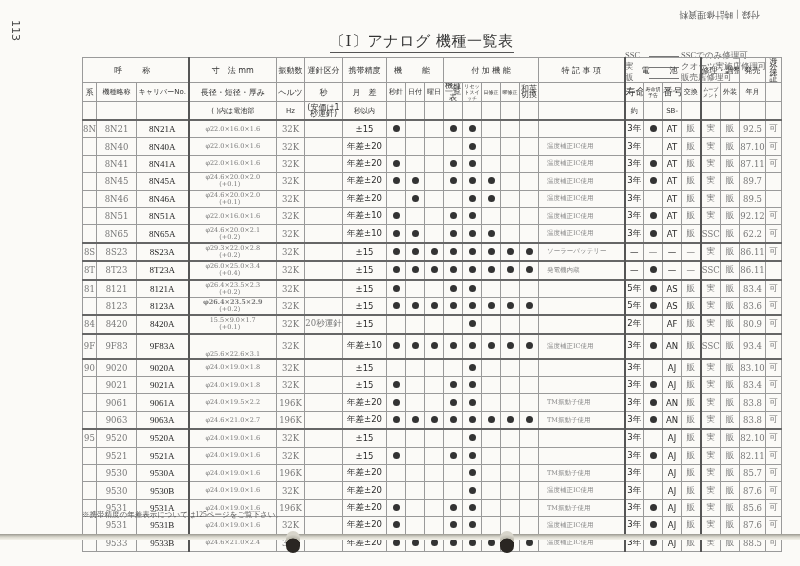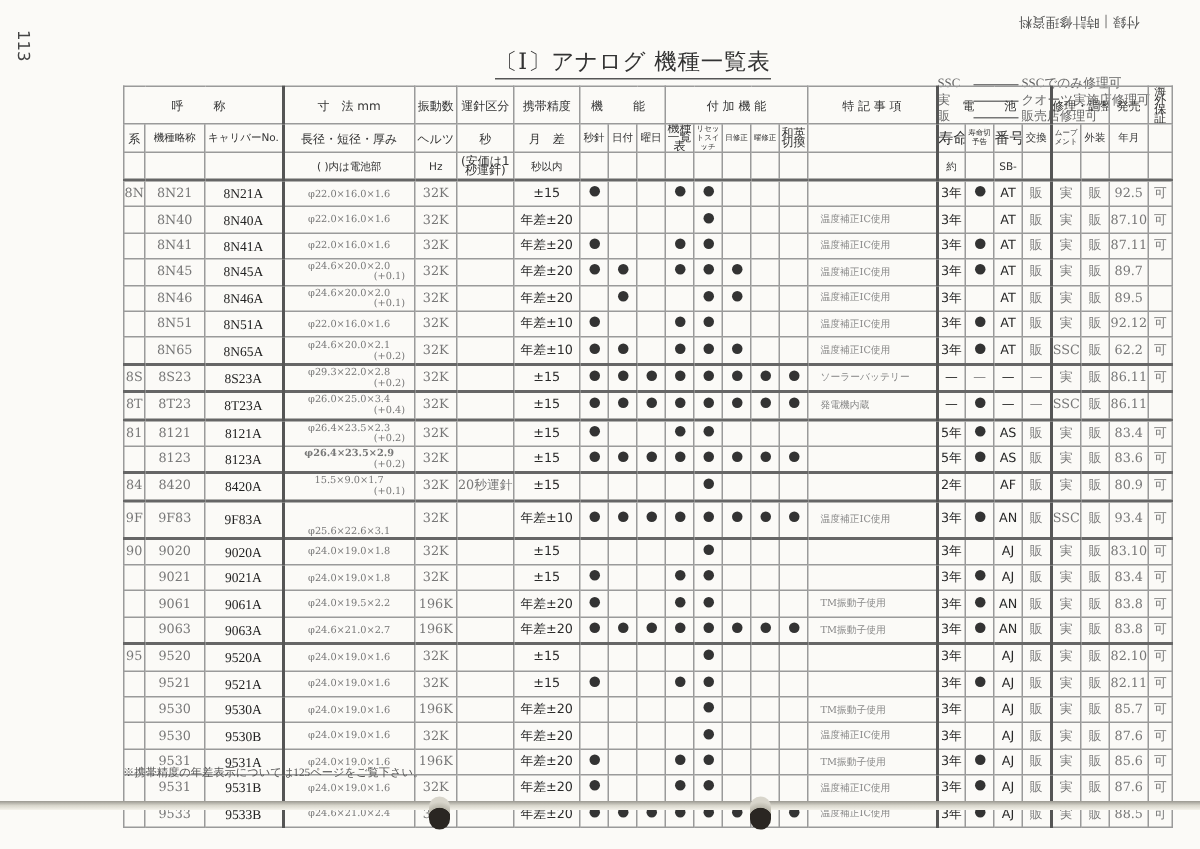--- a/index.html
+++ b/index.html
@@ -34,21 +34,21 @@
     font-size:8.5px;
   }
   table.main td, table.main th {
     border:1px solid #9a9a9a; padding:0; height:16.4px; text-align:center;
     overflow:hidden; white-space:nowrap; font-weight:normal;
   }
   table.main thead th { height:17px; font-size:8px; color:#333; }
   .hdr-big { font-size:9.5px; letter-spacing:6px;font-family:Liberation Mono, monospace; }
   .sm { font-size:6px; line-height:6px; }
   .dim { font-family:"DejaVu Serif", serif; font-size:6.5px; color:#777; line-height:7px; }
-  .dim2 { display:block; text-align:right; padding-right:6px; }
+  .dim2 { display:block; text-align:center; padding-right:6px; }
   .mono { font-family:"DejaVu Serif", serif; color:#777; }
   .bold { font-weight:bold; color:#222; font-size:9px;font-family:Liberation Serif, serif; }
   .note { font-family:"DejaVu Serif", serif; font-size:6.5px; color:#888; text-align:left !important; padding-left:8px !important;margin-top:48px; }
   .dot { display:inline-block; width:7px; height:7px; border-radius:50%; background:#333; }
   .thick-l { border-left:2px solid #555 !important; }
   .group-top td { border-top:2px solid #666 !important; }
   .footnote { position:absolute; left:82px; top:510px; font-size:7.5px; color:#555; font-family:Liberation Serif, serif; }
   .binder-rail {
     position:absolute; left:0; top:534px; width:800px; height:6px;
     background:linear-gradient(#9a9890,#d8d6cc 50%,#f4f2ea);

